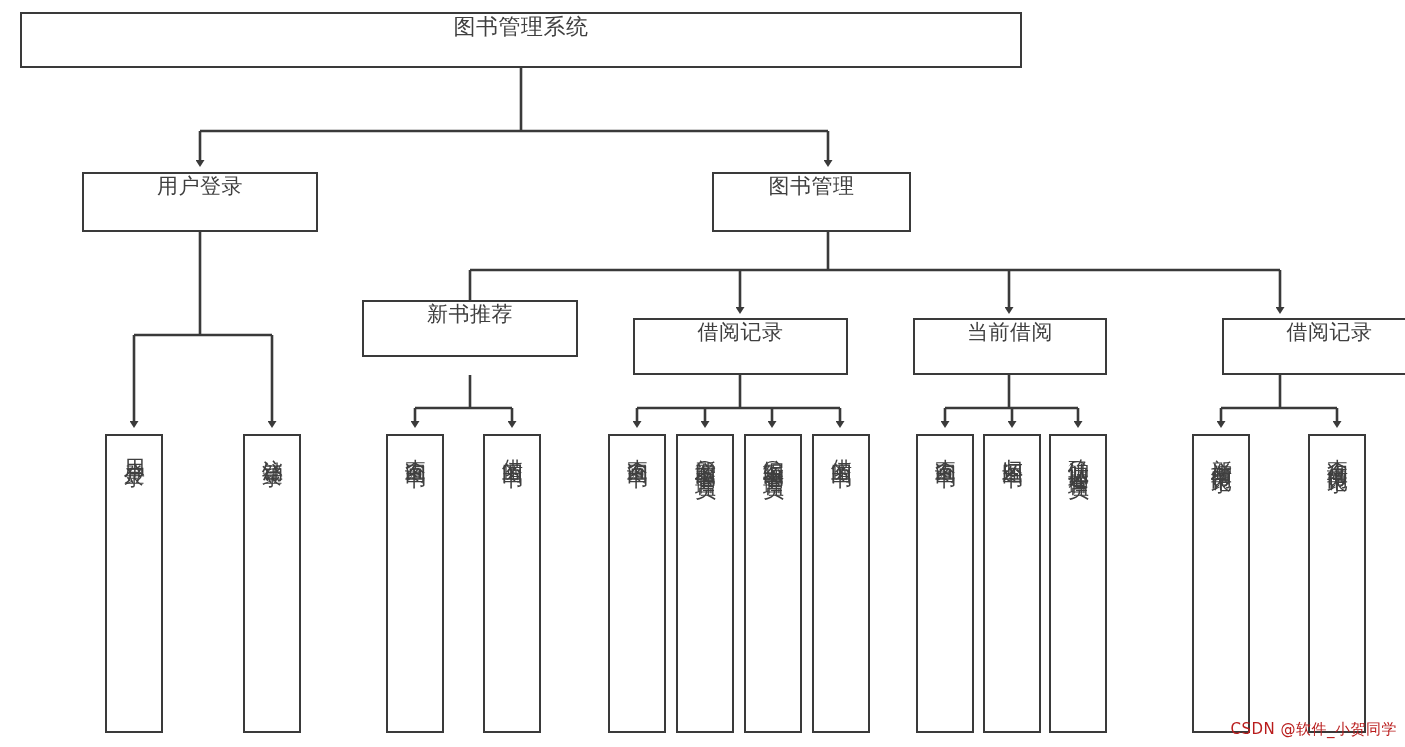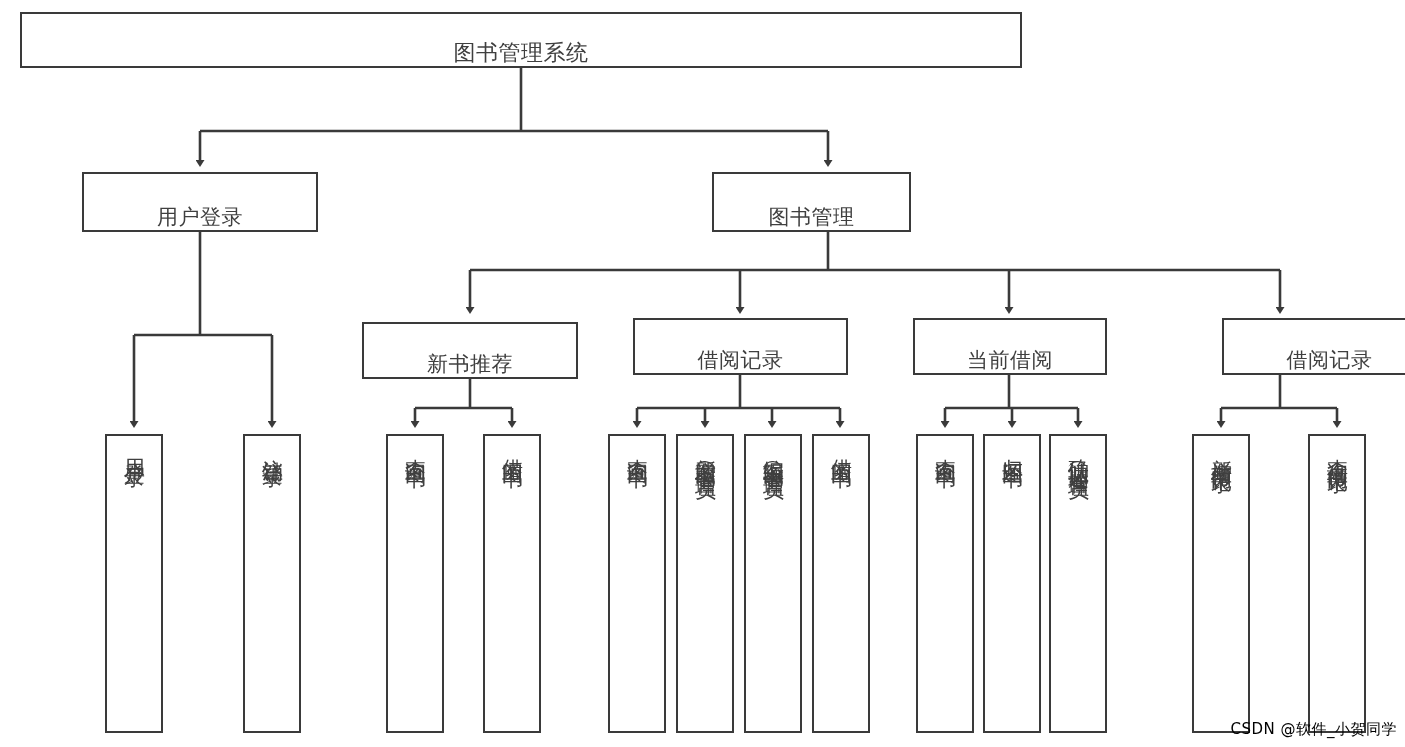--- a/index.html
+++ b/index.html
@@ -16,21 +16,21 @@
   svg#connectors{
     position:absolute;left:0;top:0;width:1405px;height:747px;
     pointer-events:none;
   }
   .node{
     position:absolute;
     box-sizing:border-box;
     background:#ffffff;
     border:2.5px solid #3a3a3a;
     display:flex;
-    align-items:flex-end;
+    align-items:flex-start;
     justify-content:center;
     color:#3f3f3f;
     z-index:3;
   }
   .node-label{
     display:block;
     color:#3f3f3f;
     line-height:1.18;
     white-space:pre;
     text-align:center;
@@ -53,21 +53,21 @@
     text-orientation:upright;
     font-size:21px;
     letter-spacing:3px;
     line-height:1;
   }
   .watermark{
     position:absolute;
     right:8px;
     bottom:8px;
     font-size:15px;
-    color:#000000;
+    color:#b91c1c;
     letter-spacing:0.5px;
     z-index:5;
     white-space:nowrap;
     font-family:"DejaVu Sans","Liberation Sans",sans-serif;
   }
 </style>
 </head>
 <body>
 
 <div id="diagram-root">
@@ -127,21 +127,21 @@
     <span class="node-label">图书管理系统</span>
   </div>
 
   <div class="node horiz" style="left:82px;top:172px;width:236px;height:60px;">
     <span class="node-label">用户登录</span>
   </div>
   <div class="node horiz" style="left:712px;top:172px;width:199px;height:60px;">
     <span class="node-label">图书管理</span>
   </div>
 
-  <div class="node horiz" style="left:362px;top:322px;width:216px;height:57px;">
+  <div class="node horiz" style="left:362px;top:300px;width:216px;height:57px;">
     <span class="node-label">新书推荐</span>
   </div>
   <div class="node horiz" style="left:633px;top:318px;width:215px;height:57px;">
     <span class="node-label">借阅记录</span>
   </div>
   <div class="node horiz" style="left:900px;top:318px;width:194px;height:57px;margin-left:13px;">
     <span class="node-label">当前借阅</span>
   </div>
   <div class="node horiz" style="left:1222px;top:318px;width:215px;height:57px;">
     <span class="node-label">借阅记录</span>

